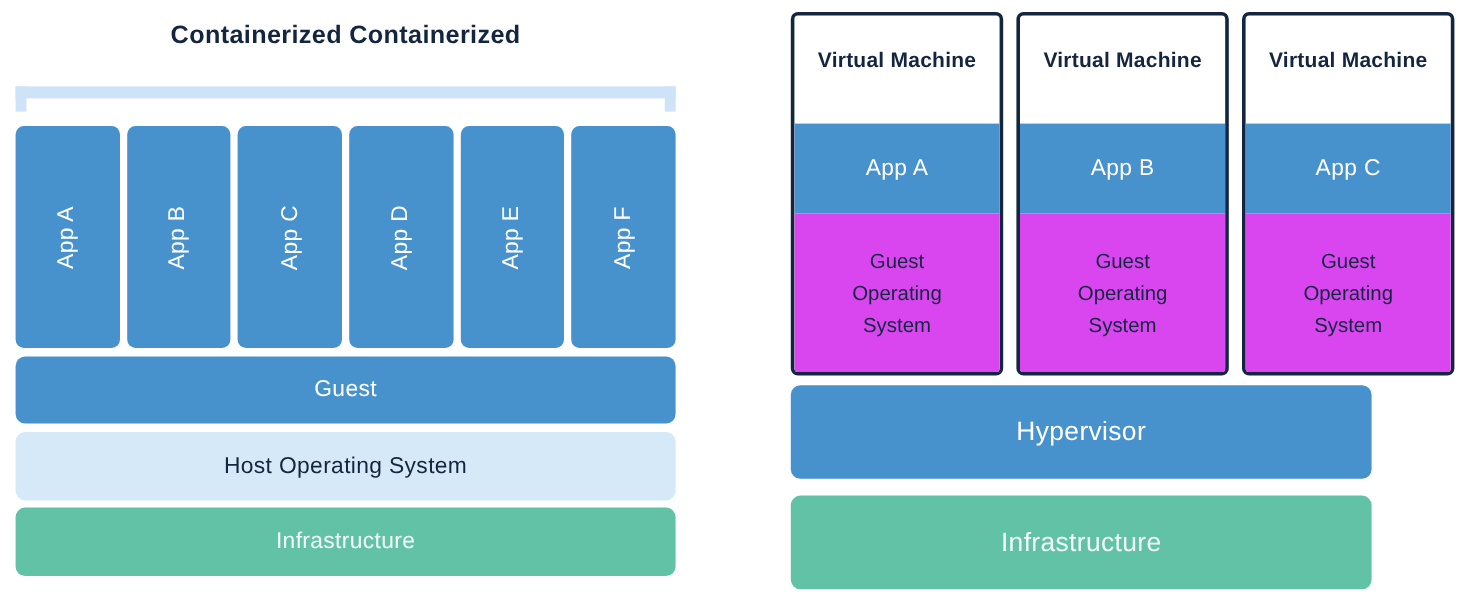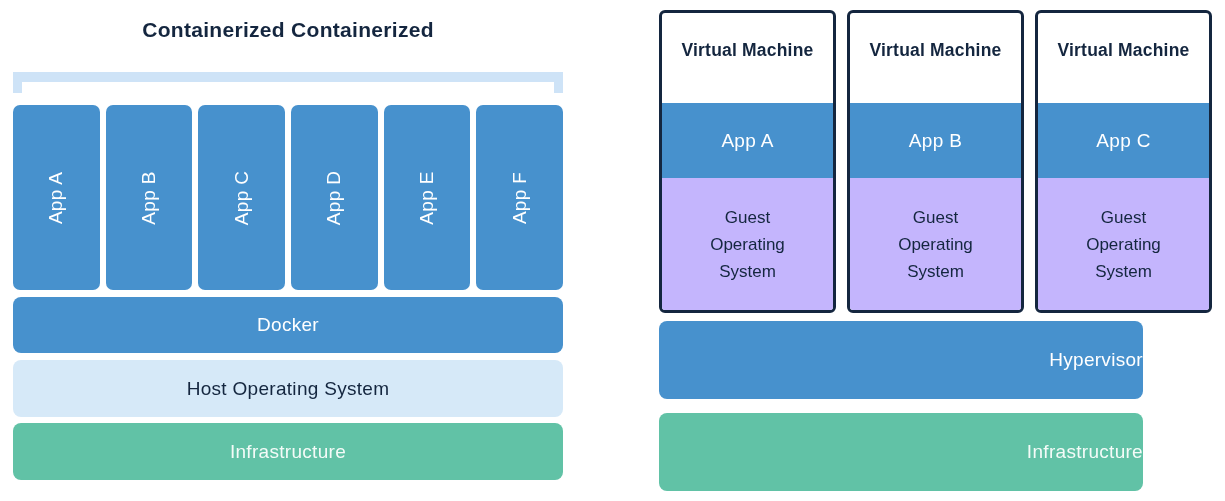--- a/index.html
+++ b/index.html
@@ -99,37 +99,37 @@
     background: #4791cd;
     color: #ffffff;
     display: flex;
     align-items: center;
     justify-content: center;
     font-size: 19px;
     letter-spacing: 0.3px;
   }
   .vm-os {
     flex: 1;
-    background: #c4b5fd;
+    background: #d946ef;
     color: #14263f;
     display: flex;
     align-items: center;
     justify-content: center;
     text-align: center;
     font-size: 17px;
     line-height: 27px;
   }
   .vm-os span { display: inline-block; width: 120px; }
   .rbar {
     left: 659px; width: 484px;
     border-radius: 8px;
     display: flex;
     align-items: center;
-    justify-content: flex-end;
-    font-size: 19px;
+    justify-content: center;
+    font-size: 22px;
     letter-spacing: 0.3px;
   }
   .hypervisor-bar { top: 321px; height: 78px; background: #4791cd; color: #ffffff; }
   .right-infra-bar { top: 413px; height: 78px; background: #61c2a6; color: #f4fbf8; }
 </style>
 </head>
 <body>
 
 <div class="abs left-title">Containerized Containerized</div>
 
@@ -150,21 +150,21 @@
   </div>
   <div class="app-col">
     <span>App E</span>
   </div>
   <div class="app-col">
     <span>App F</span>
   </div>
 </div>
 
 <div class="abs bar blue docker-bar">
-  <span>Docker</span>
+  <span>Guest</span>
 </div>
 
 <div class="abs bar light hostos-bar">
   <span>Host Operating System</span>
 </div>
 
 <div class="abs bar green left-infra-bar">
   <span>Infrastructure</span>
 </div>
 

